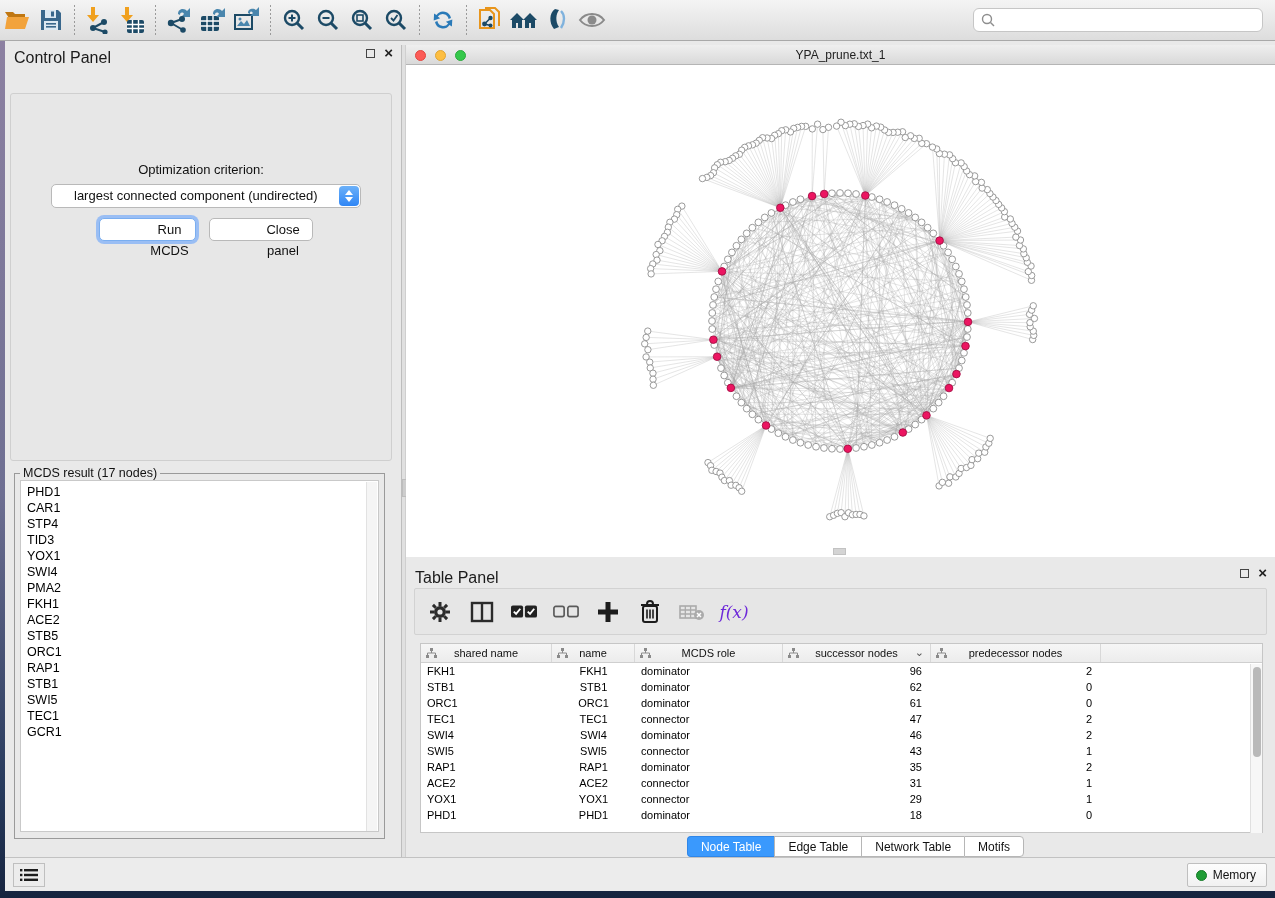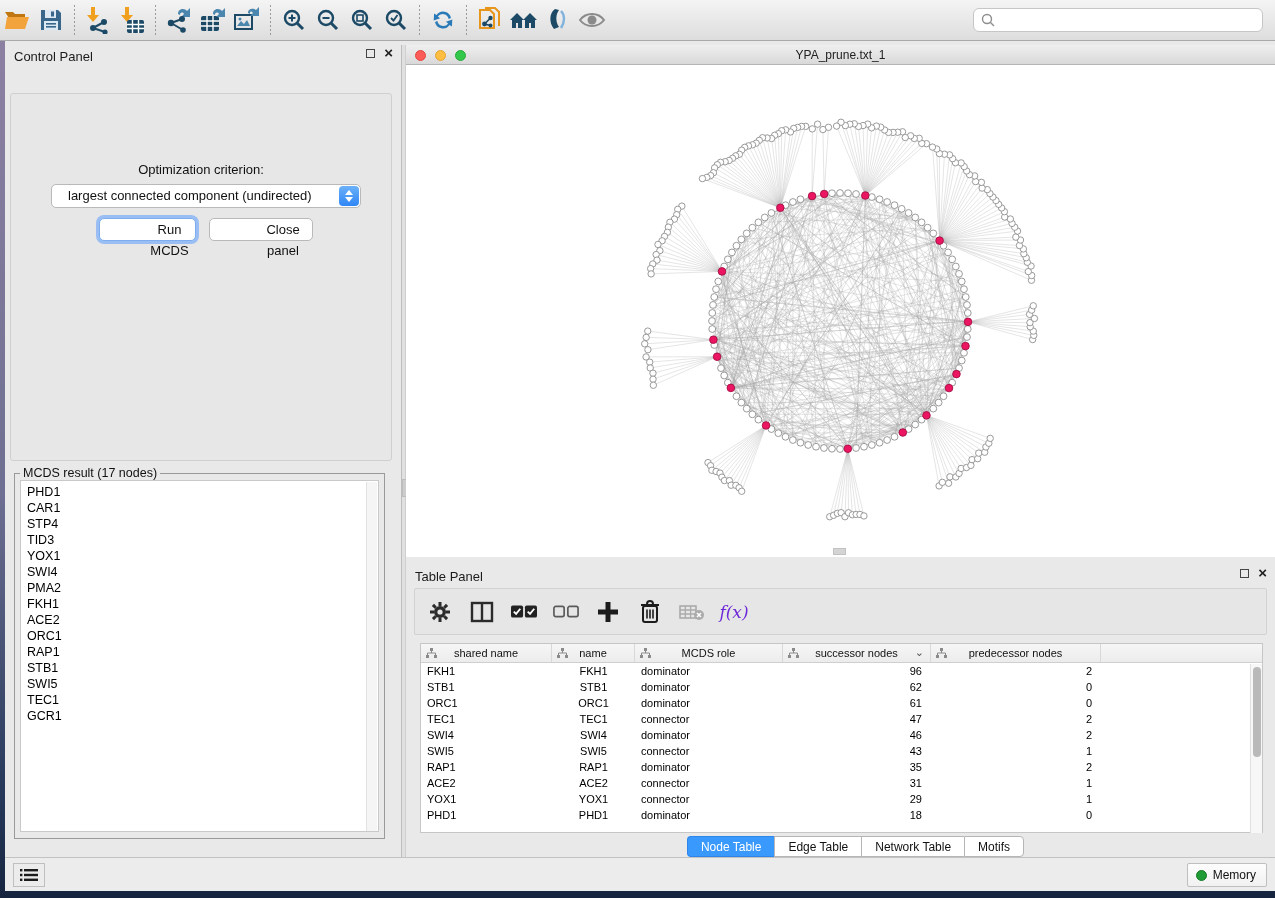--- a/index.html
+++ b/index.html
@@ -24,41 +24,41 @@
   #search-input {
     width:290px; height:24px; border:1px solid #c6c6c6; border-radius:6px;
     background:#ffffff; padding-left:26px; font-size:12px; outline:none;
   }
   #search-icon { position:absolute; left:8px; top:5px; }
   
   #app-body { position:absolute; left:5px; top:41px; width:1270px; height:816px; background:#e9e9e9; }
   
   #control-panel { position:absolute; left:0; top:4px; width:396px; height:812px; }
   .panel-titlebar { position:relative; height:22px; }
-  .panel-title { position:absolute; left:9px; top:4px; font-size:13px; color:#1b1b1b; }
+  .panel-title { position:absolute; left:9px; top:4px; font-size:16px; color:#1b1b1b; }
   .panel-btns { position:absolute; right:8px; top:3px; display:flex; gap:9px; align-items:center; }
   .float-box { width:9px; height:9px; border:1.5px solid #444; background:transparent; }
   .close-x { font-size:15px; font-weight:700; color:#222; line-height:10px; }
   #cp-tabs { position:absolute; left:0; top:28px; width:100%; display:flex; justify-content:center; z-index:2; }
   .seg-tab {
     height:21px; padding:0 13px; font-size:12px; line-height:20px; background:#ffffff;
     border:1px solid #b6b6b6; border-right:none; color:#111; cursor:default;
   }
   .seg-tab:first-child { border-radius:4px 0 0 4px; }
   .seg-tab:last-child { border-radius:0 4px 4px 0; border-right:1px solid #b6b6b6; }
   .seg-tab.active { background:#3a99fd; color:#ffffff; border-color:#2f86e8; }
   #cp-content {
     position:absolute; left:5px; top:48px; width:382px; height:368px;
     background:#e7e7e7; border:1px solid #cfcfcf; border-radius:3px;
   }
   #opt-label { position:absolute; left:0; top:68px; width:100%; text-align:center; font-size:13px; color:#111; }
   #opt-select {
     position:absolute; left:40px; top:90px; width:310px; height:24px; background:#ffffff;
     border:1px solid #b9b9b9; border-radius:5px; font-size:13px; line-height:22px;
-    padding-left:16px; color:#111;
+    padding-left:22px; color:#111;
   }
   #opt-stepper {
     position:absolute; right:1px; top:1px; width:20px; height:20px; border-radius:4px;
     background: linear-gradient(180deg,#6cb1f9,#2f86f5);
     display:flex; flex-direction:column; align-items:center; justify-content:center; gap:2px;
   }
   .tri-up { width:0; height:0; border-left:4px solid transparent; border-right:4px solid transparent; border-bottom:5px solid #fff; }
   .tri-dn { width:0; height:0; border-left:4px solid transparent; border-right:4px solid transparent; border-top:5px solid #fff; }
   .cp-btn {
     position:absolute; top:124px; height:23px; background:#ffffff; border:1px solid #b9b9b9;
@@ -312,20 +312,21 @@
 
       <div class="result-item">PHD1</div>
           <div class="result-item">CAR1</div>
           <div class="result-item">STP4</div>
           <div class="result-item">TID3</div>
           <div class="result-item">YOX1</div>
           <div class="result-item">SWI4</div>
           <div class="result-item">PMA2</div>
           <div class="result-item">FKH1</div>
           <div class="result-item">ACE2</div>
+          <div class="result-item">STB5</div>
           <div class="result-item">ORC1</div>
           <div class="result-item">RAP1</div>
           <div class="result-item">STB1</div>
           <div class="result-item">SWI5</div>
           <div class="result-item">TEC1</div>
           <div class="result-item">GCR1</div>
           <div id="result-scroll"></div>
         </div>
     </fieldset>
   </div>

